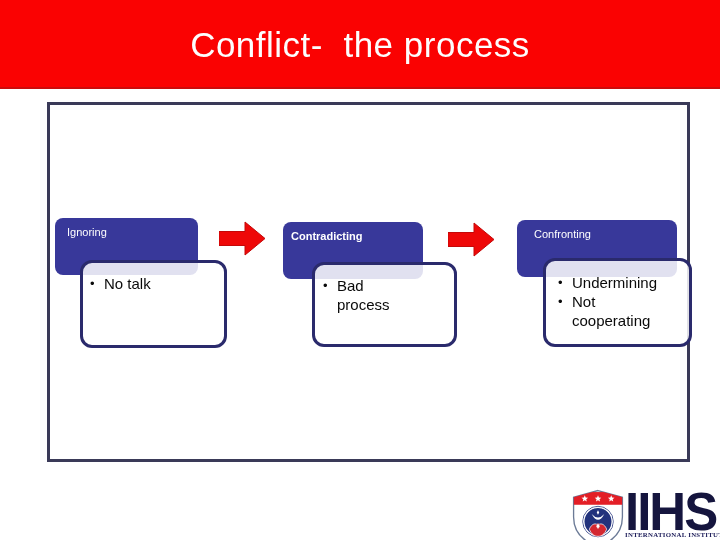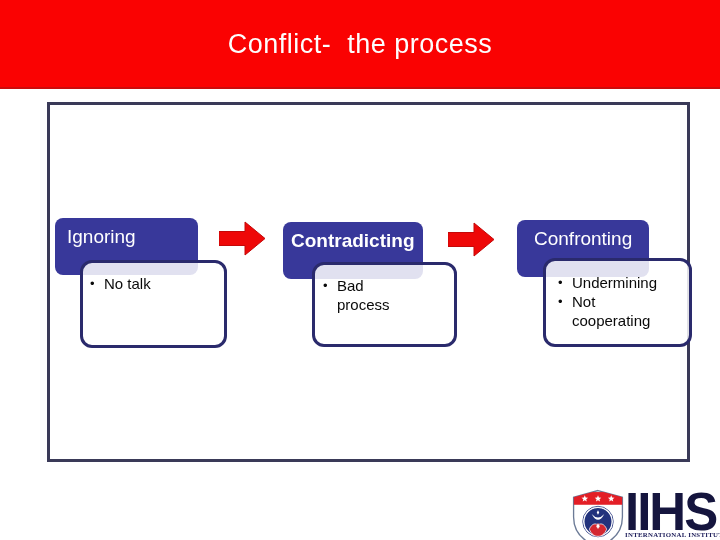--- a/index.html
+++ b/index.html
@@ -7,41 +7,41 @@
     position:relative;width:720px;height:540px;background:#ffffff;
     font-family:"Liberation Sans",sans-serif;overflow:hidden;
   }
   
   .banner{
     position:absolute;left:0;top:0;width:720px;height:87px;
     background:#FA0202;border-bottom:2px solid #CB0B0B;
     display:flex;align-items:center;justify-content:center;
   }
   .banner-title{
-    color:#FDFDFD;font-size:27px;font-weight:400;letter-spacing:0.5px;
+    color:#FDFDFD;font-size:35px;font-weight:400;letter-spacing:0.5px;
     white-space:pre;padding-top:2px;
   }
   
   .frame{
     position:absolute;left:47px;top:102px;width:643px;height:360px;
     border:3px solid #3A3A58;box-sizing:border-box;background:#ffffff;
   }
   
   .step-header{
     position:absolute;background:#38389A;border-radius:8px;
-    color:#ffffff;font-size:19px;box-sizing:border-box;z-index:2;
+    color:#ffffff;font-size:11px;box-sizing:border-box;z-index:2;
   }
   .step-body{
     position:absolute;background:rgba(255,255,255,0.85);
     border:3px solid #2A2A6C;border-radius:12px;box-sizing:border-box;
     z-index:3;color:#0A0A0A;font-size:15px;line-height:19px;
   }
   .hdr1{left:55px;top:218px;width:143px;height:57px;padding:8px 0 0 12px;}
   .hdr2{left:283px;top:222px;width:140px;height:57px;padding:8px 0 0 8px;font-weight:bold;}
-  .hdr3{left:517px;top:220px;width:132px;height:57px;padding:8px 0 8px 17px;}
+  .hdr3{left:517px;top:220px;width:160px;height:57px;padding:8px 0 8px 17px;}
   .bod1{left:80px;top:260px;width:147px;height:88px;padding:11px 4px 0 7px;}
   .bod2{left:312px;top:262px;width:145px;height:85px;padding:11px 4px 0 8px;}
   .bod3{left:543px;top:258px;width:149px;height:89px;padding:12px 4px 0 12px;}
   .bullet-line{display:flex;}
   .bullet-dot{width:14px;flex:0 0 14px;text-align:left;font-size:13px;}
   .bod2 .bullet-text{max-width:70px;}
   .bod3 .bullet-text{max-width:92px;}
   
   .arrow{position:absolute;z-index:1;}
   .arr1{left:219px;top:221px;}

